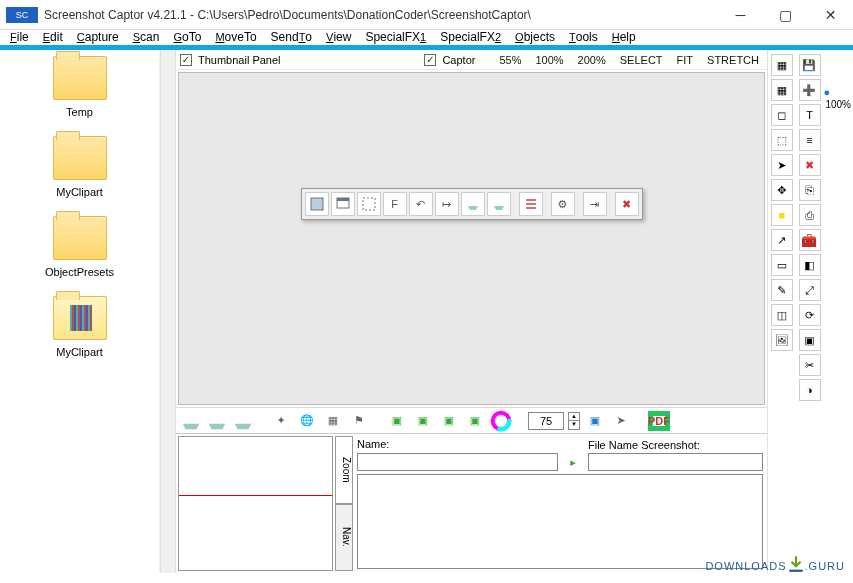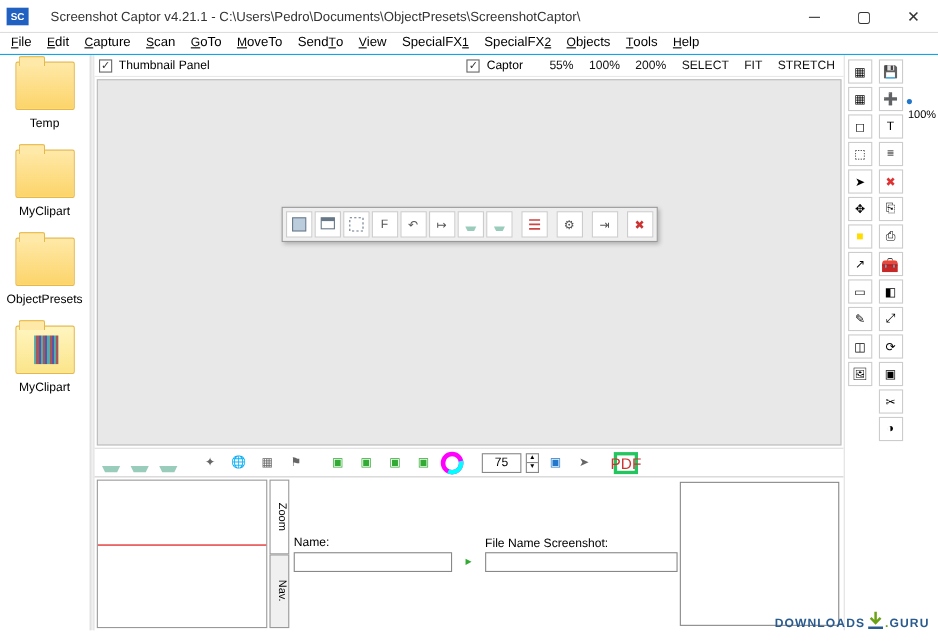--- a/index.html
+++ b/index.html
@@ -1,24 +1,24 @@
 <!DOCTYPE html>
 <html><head>
 <meta charset="utf-8">
 <style>
 * { box-sizing: border-box; margin: 0; padding: 0; font-family: "Segoe UI", Tahoma, sans-serif; font-size: 11px; }
 body { background: #fff; width: 853px; height: 583px; overflow: hidden; position: relative; }
 
 .titlebar { height: 30px; background: #fff; border-bottom: 1px solid #ddd; display: flex; align-items: center; padding-left: 6px; }
-.titlebar .appicon { width: 20px; height: 16px; background: #2060c0; margin-right: 20px; display:inline-flex;align-items:center;justify-content:center;color:#fff;font-size:9px;font-weight:bold;}
+.titlebar .appicon { width: 32px; height: 16px; background: #2060c0; margin-right: 6px; display:inline-flex;align-items:center;justify-content:center;color:#fff;font-size:9px;font-weight:normal;}
 .titlebar .title { font-size: 12px; color: #333; flex: 1; }
 .winbtns { display: flex; }
 .winbtn { width: 45px; height: 30px; display: flex; align-items: center; justify-content: center; color: #333; font-size: 14px; }
 
-.menubar { height: 20px; display: flex; align-items: flex-start; padding: 0 4px; gap: 2px; border-bottom:1px solid #0ea5e9;}
+.menubar { height: 20px; display: flex; align-items: flex-end; padding: 0 4px; gap: 2px; border-bottom:5px solid #0ea5e9;}
 .menubar .mi { padding: 1px 6px; font-size: 12px; cursor: default; }
 .menubar .mi .ul { text-decoration: underline; }
 
 .work { display: flex; height: calc(583px - 60px); }
 
 .sidebar { width: 160px; background: #fff; padding: 6px; display: flex; flex-direction: column; gap: 18px; align-items: center; border-right:1px solid #f0f0f0;}
 .folder { display: flex; flex-direction: column; align-items: center; gap: 6px; }
 .folder .icon { width: 54px; height: 44px; background: linear-gradient(#ffe9a8, #fcd46a); border: 1px solid #e6b84a; border-radius: 2px; position: relative; }
 .folder .icon::before { content:""; position:absolute; top:-6px; left:2px; width:22px; height:8px; background:#ffe9a8; border:1px solid #e6b84a; border-bottom:none; border-radius:2px 2px 0 0;}
 .folder .lbl { font-size: 11px; text-align: center; }
@@ -44,43 +44,43 @@
 .num { width:36px; height:18px; border:1px solid #888; text-align:center; font-size:11px; }
 .spin { width:12px; height:18px; border:1px solid #888; display:inline-flex; flex-direction:column;}
 .spin div{flex:1;border-bottom:1px solid #888;font-size:6px;text-align:center;line-height:7px;}
 
 .zoompane { height: 140px; display:flex; border-top:1px solid #ccc;}
 .zoomview { width: 155px; border:1px solid #999; margin:2px; background:#fff; position:relative;}
 .zoomview .cross { position:absolute; left:0; top:58px; width:100%; height:1px; background:#d00;}
 .ztabs { width:18px; display:flex; flex-direction:column; margin:2px 0;}
 .ztab { flex:1; border:1px solid #999; writing-mode: vertical-rl; text-align:center; font-size:10px; background:#f0f0f0;}
 .ztab.active { background:#fff;}
-.zform { flex:1; padding:4px; display:flex; flex-direction:row; gap:2px;}
+.zform { flex:1; padding:4px; display:flex; flex-direction:column; gap:2px;}
 .zrow { display:flex; gap:4px; align-items:center;}
 .zfield { flex:1; height:18px; border:1px solid #888;}
 .zlabel { font-size:11px;}
 .ztext { flex:1; border:1px solid #888;}
 .zq { width: 175px; height:18px; border:1px solid #888;}
 .zqcol { display:flex; flex-direction:column; gap:2px;}
 
 .right { width: 86px; display:flex; background:#fff; border-left:1px solid #e0e0e0;}
 .rcol { width: 28px; display:flex; flex-direction:column; gap:3px; padding:4px 2px; align-items:center;}
 .rbtn { width:22px; height:22px; border:1px solid #ccc; background:#fff; display:inline-flex;align-items:center;justify-content:center; font-size:11px;}
 .zoomlbl { font-size:10px; padding-left:2px;}
 
-.watermark { position:absolute; right:8px; bottom:8px; font-size:17px; font-weight:bold; color:#2a5b8f; letter-spacing:1px;}
+.watermark { position:absolute; right:8px; bottom:8px; font-size:17px; font-weight:normal; color:#2a5b8f; letter-spacing:1px;}
 .watermark .g { color:#6aa212;}
 .watermark .dl { display:inline-block; width:18px; height:18px; vertical-align:-3px;}
 </style>
 </head>
 <body>
 
 <div class="titlebar">
   <span class="appicon">SC</span>
-  <span class="title">Screenshot Captor v4.21.1 - C:\Users\Pedro\Documents\ObjectPresets\ScreenshotCaptor\</span>
+  <span class="title">Screenshot Captor v4.21.1 - C:\Users\Pedro\Documents\DonationCoder\ScreenshotCaptor\</span>
   <div class="winbtns">
     <div class="winbtn">─</div>
     <div class="winbtn">▢</div>
     <div class="winbtn close">✕</div>
   </div>
 </div>
 
 <div class="menubar">
   <span class="mi"><span class="ul">F</span>ile</span>
   <span class="mi"><span class="ul">E</span>dit</span>
@@ -214,21 +214,21 @@
       </span>
       <span style="width:8px"></span>
       <input class="num" value="75" style="">
       <span class="spin">
           <div>▲</div>
           <div style="border:none">▼</div>
         </span>
       <span class="sbtn" style="color:#27c">▣</span>
       <span class="sbtn">➤</span>
       <span style="width:8px"></span>
-      <span class="sbtn" style="color:#c33;border:3px solid #22c55e;font-size:14px;font-weight:normal">PDF</span>
+      <span class="sbtn" style="color:#c33;border:5px solid #22c55e;font-size:11px;font-weight:bold">PDF</span>
     </div>
 
     <div class="zoompane">
       <div class="zoomview">
         <div class="cross"></div>
       </div>
       <div class="ztabs">
         <div class="ztab active">Zoom</div>
         <div class="ztab">Nav.</div>
       </div>

